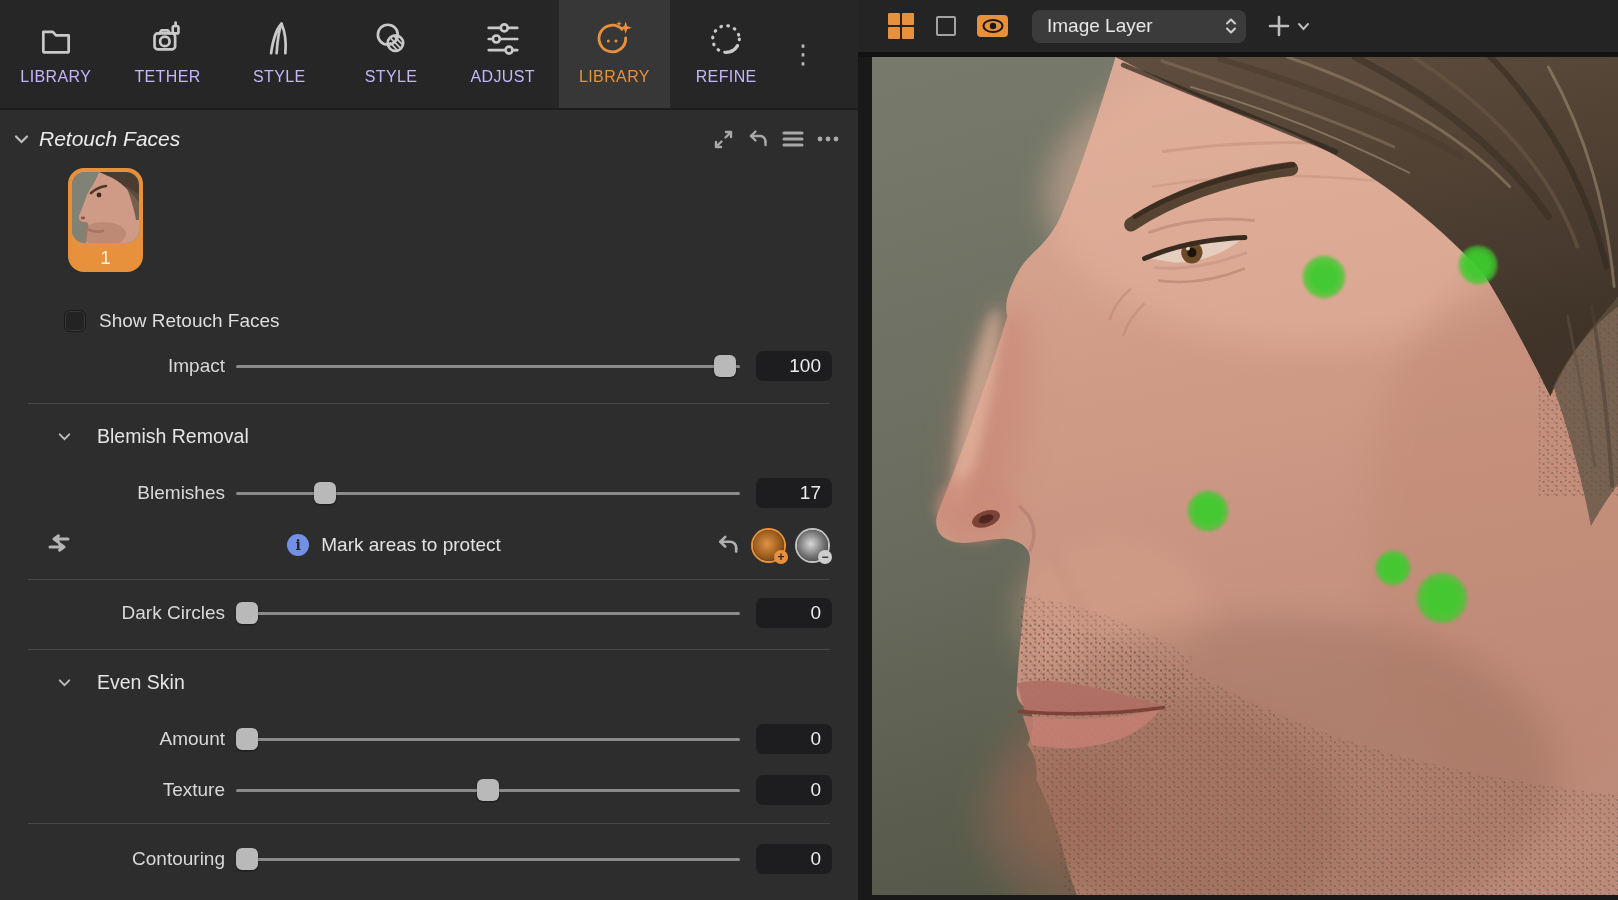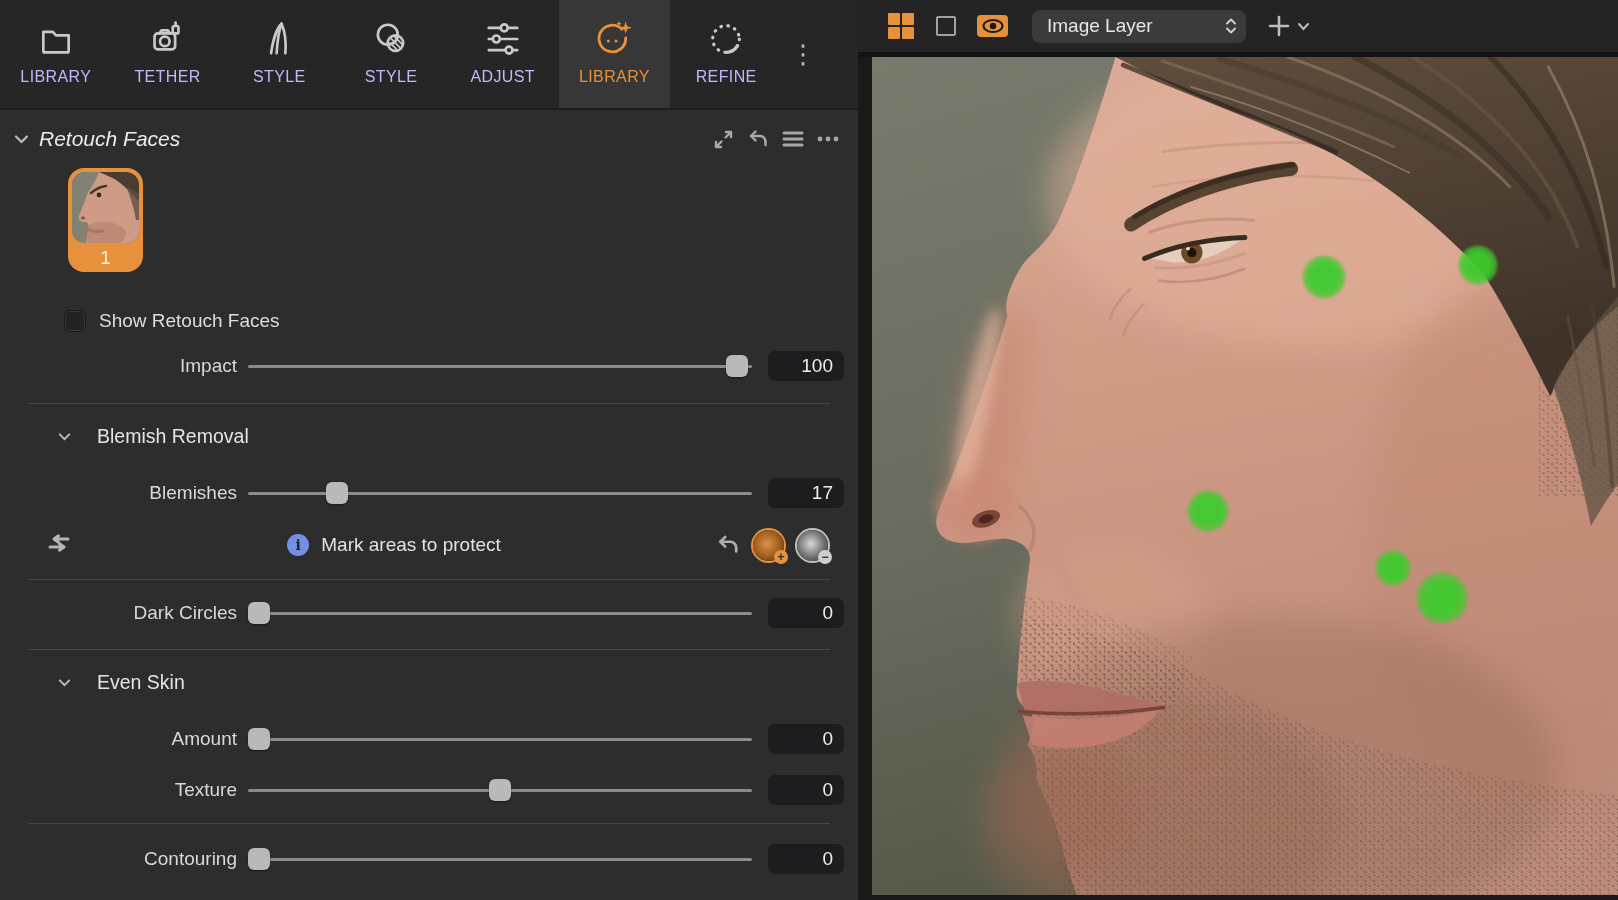--- a/index.html
+++ b/index.html
@@ -34,21 +34,21 @@
            border-radius:16px; padding:4px 4px 0 4px; }
   .thumb-photo { width:67px; height:71px; border-radius:13px; overflow:hidden; background:#7f8274; }
   .thumb-num { height:30px; display:flex; align-items:center; justify-content:center;
                color:#faf3e3; font-size:19px; }
 
   .chkrow { margin:37px 0 0 64px; height:24px; display:flex; align-items:center; gap:13px; }
   .chkbox { width:22px; height:22px; border-radius:6px; background:#232323;
             border:1px solid #1b1b1b; box-shadow:inset 0 0 0 1px #383838; }
   .chklabel { font-size:19px; color:#dedede; }
 
-  .srow { height:34px; margin-top:16px; display:flex; align-items:center;padding-left:12px; }
+  .srow { height:34px; margin-top:16px; display:flex; align-items:center; }
   .slabel { width:225px; text-align:right; font-size:19px; color:#d8d8d8; flex:none; }
   .strack { width:504px; margin-left:11px; position:relative; height:34px; flex:none; }
   .strack::before { content:""; position:absolute; left:0; right:0; top:50%; height:3px;
                     margin-top:-1.5px; background:#8b8b8b; border-radius:2px; }
   .shandle { position:absolute; top:50%; width:22px; height:22px; margin-top:-11px;
              background:#b9b9b9; border-radius:6px; box-shadow:0 1px 2px rgba(0,0,0,.45); }
   .sval { width:76px; height:30px; margin-left:16px; background:#1d1d1f; border-radius:7px;
           color:#ececec; font-size:19px; display:flex; align-items:center;
           justify-content:flex-end; padding-right:11px; flex:none; }
 

